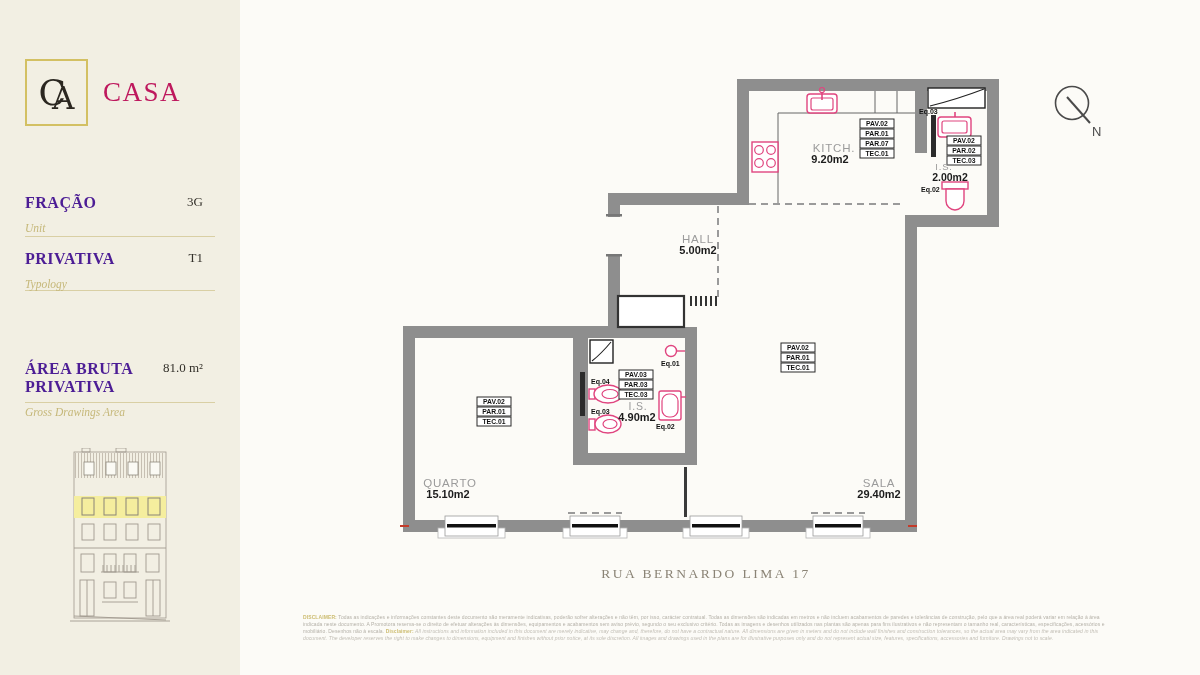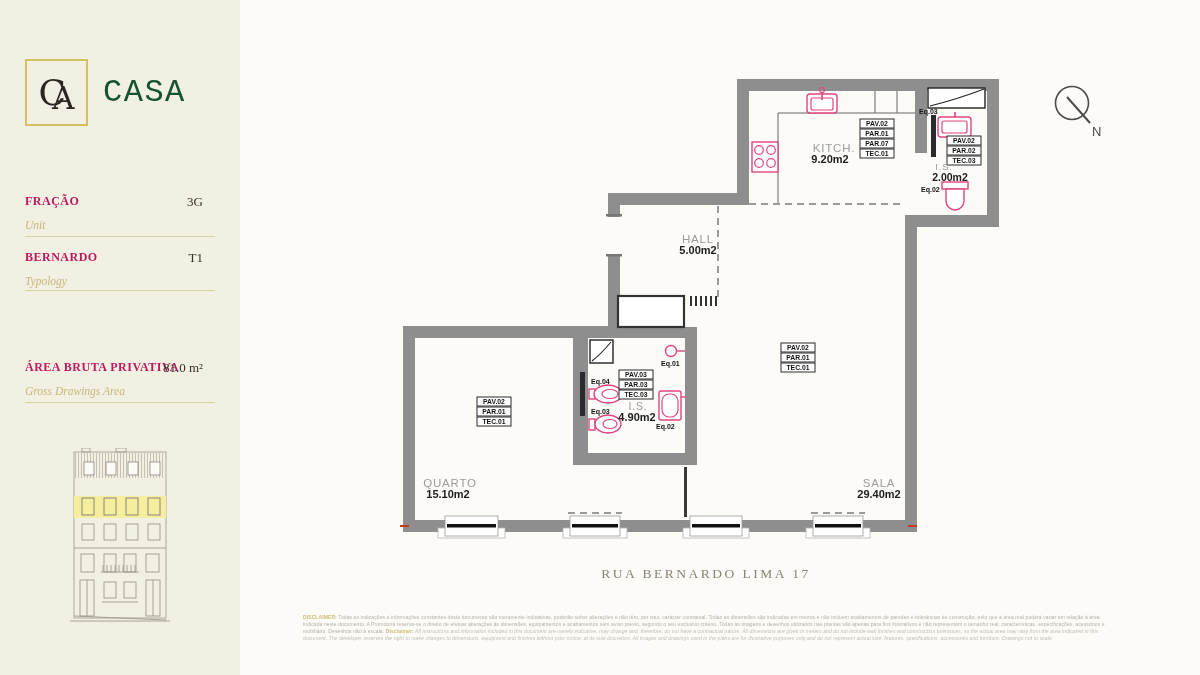--- a/index.html
+++ b/index.html
@@ -4,24 +4,24 @@
 <style>
   html,body{margin:0;padding:0;}
   body{width:1200px;height:675px;position:relative;overflow:hidden;
        background:#fcfbf7;font-family:"Liberation Sans",sans-serif;}
   .sidebar{position:absolute;left:0;top:0;width:240px;height:675px;background:#f2efe3;}
   .logo-row{position:absolute;left:25px;top:59px;display:flex;align-items:center;gap:15px;}
   .logo-box{width:59px;height:63px;border:2px solid #d3c063;display:flex;align-items:center;justify-content:center;}
   .mono{font-family:"DejaVu Serif",serif;color:#2b2720;line-height:1;}
   .mono-c{font-size:36px;}
   .mono-a{font-size:31px;margin-left:-14px;position:relative;top:6px;}
-  .brand{font-family:Liberation Mono, monospace;color:#14532d;font-size:32px;letter-spacing:1.5px;line-height:25px;}
+  .brand{font-family:Liberation Serif, serif;color:#be185d;font-size:27px;letter-spacing:1.5px;line-height:25px;}
   .field{position:absolute;left:25px;width:190px;border-bottom:1px solid #d9cfa4;}
   .f1{top:194px;height:42px;} .f2{top:250px;height:40px;} .f3{top:306px;height:40px;} .f4{top:360px;height:42px;}
-  .flabel{font-family:"Liberation Serif",serif;font-weight:700;font-size:12px;letter-spacing:.5px;color:#be185d;}
+  .flabel{font-family:"Liberation Serif",serif;font-weight:700;font-size:16px;letter-spacing:.5px;color:#4c1d95;}
   .fsub{font-family:"Liberation Serif",serif;font-style:italic;font-size:11.5px;color:#c6b87a;margin-top:10px;}
   .fvalue{position:absolute;right:12px;top:0;font-family:"Liberation Serif",serif;font-size:13px;color:#33302a;}
   svg.plan{position:absolute;left:0;top:0;width:1200px;height:675px;}
   svg.elev{position:absolute;left:68px;top:448px;width:104px;height:178px;}
   .disclaimer{position:absolute;left:303px;top:614px;width:858px;font-size:5px;line-height:7px;
               color:#b5b1a8;letter-spacing:.1px;}
   .disclaimer .gold{color:#cdbd72;font-weight:700;}
   .disclaimer .en{font-style:italic;color:#c1bdb4;}
   .wall{fill:#8e8e8e;}
   .boxr{fill:#ffffff;stroke:#2a2a2a;stroke-width:1;}
@@ -48,21 +48,21 @@
       <div>CASA</div>
     </div>
   </div>
 
   <div class="field f1">
     <div class="flabel">FRAÇÃO</div>
     <div class="fsub">Unit</div>
     <span class="fvalue">3G</span>
   </div>
   <div class="field f2">
-    <div class="flabel">BERNARDO</div>
+    <div class="flabel">PRIVATIVA</div>
     <div class="fsub">Typology</div>
     <span class="fvalue">T1</span>
   </div>
   <div class="field f4">
     <div class="flabel">ÁREA BRUTA PRIVATIVA</div>
     <div class="fsub">Gross Drawings Area</div>
     <span class="fvalue">81.0 m²</span>
   </div>
 
   <svg class="elev" viewBox="0 0 104 178">

